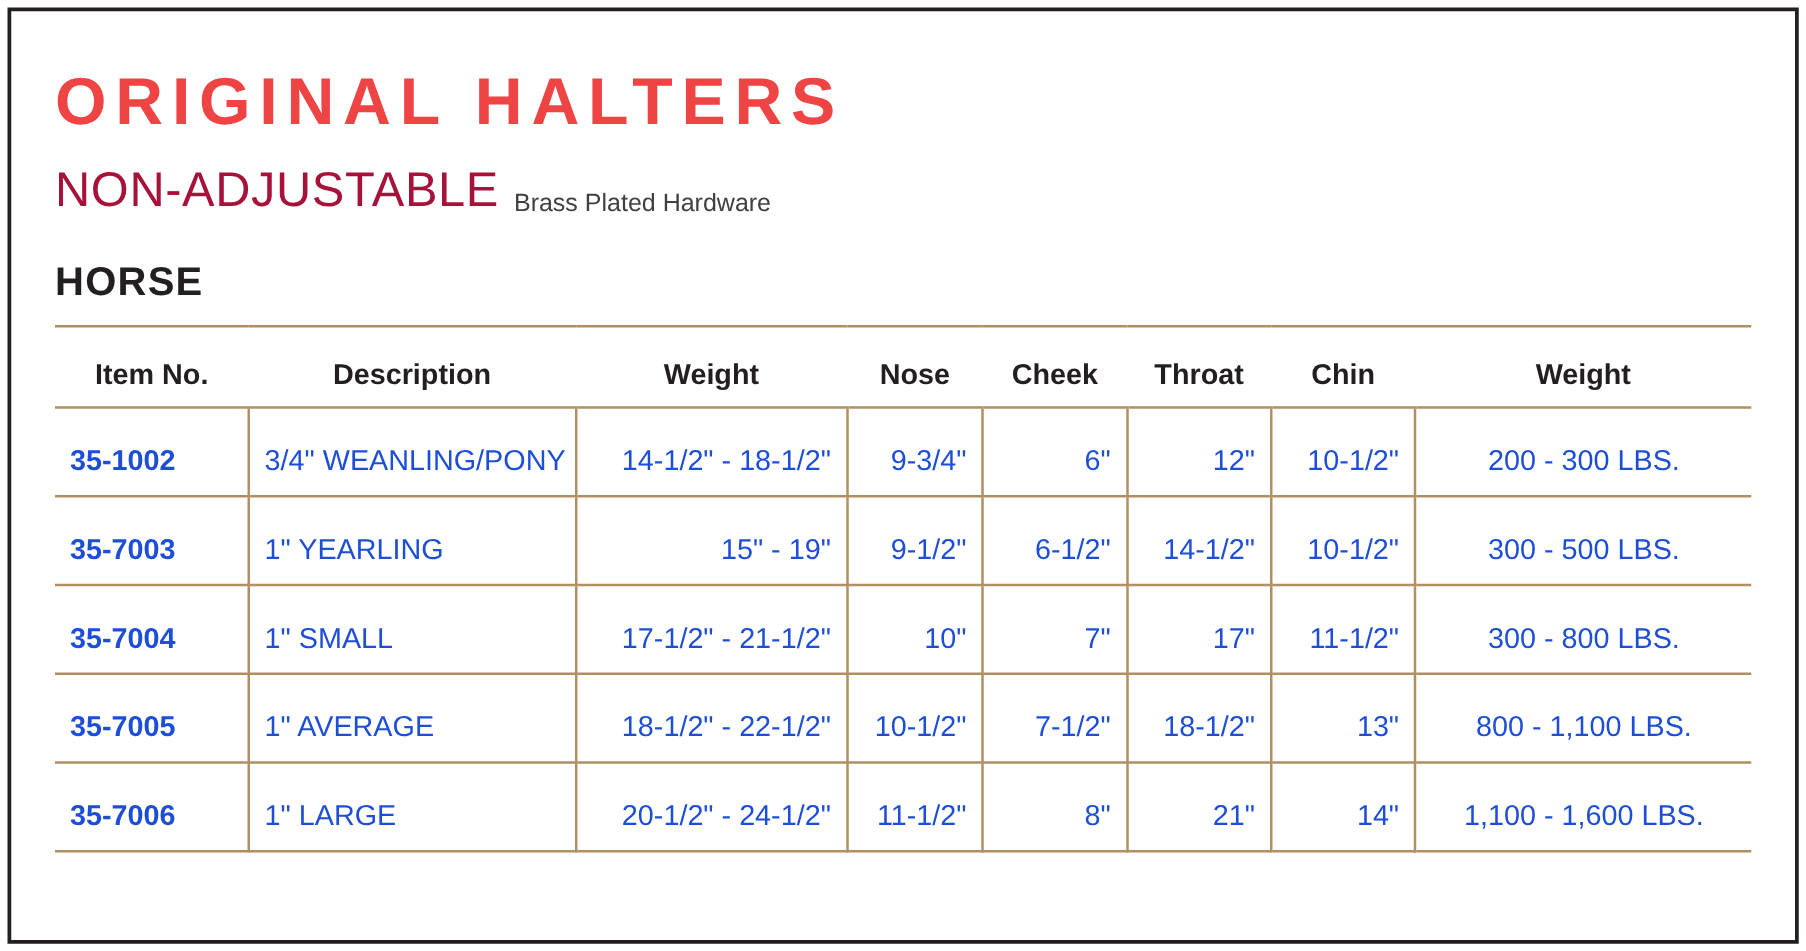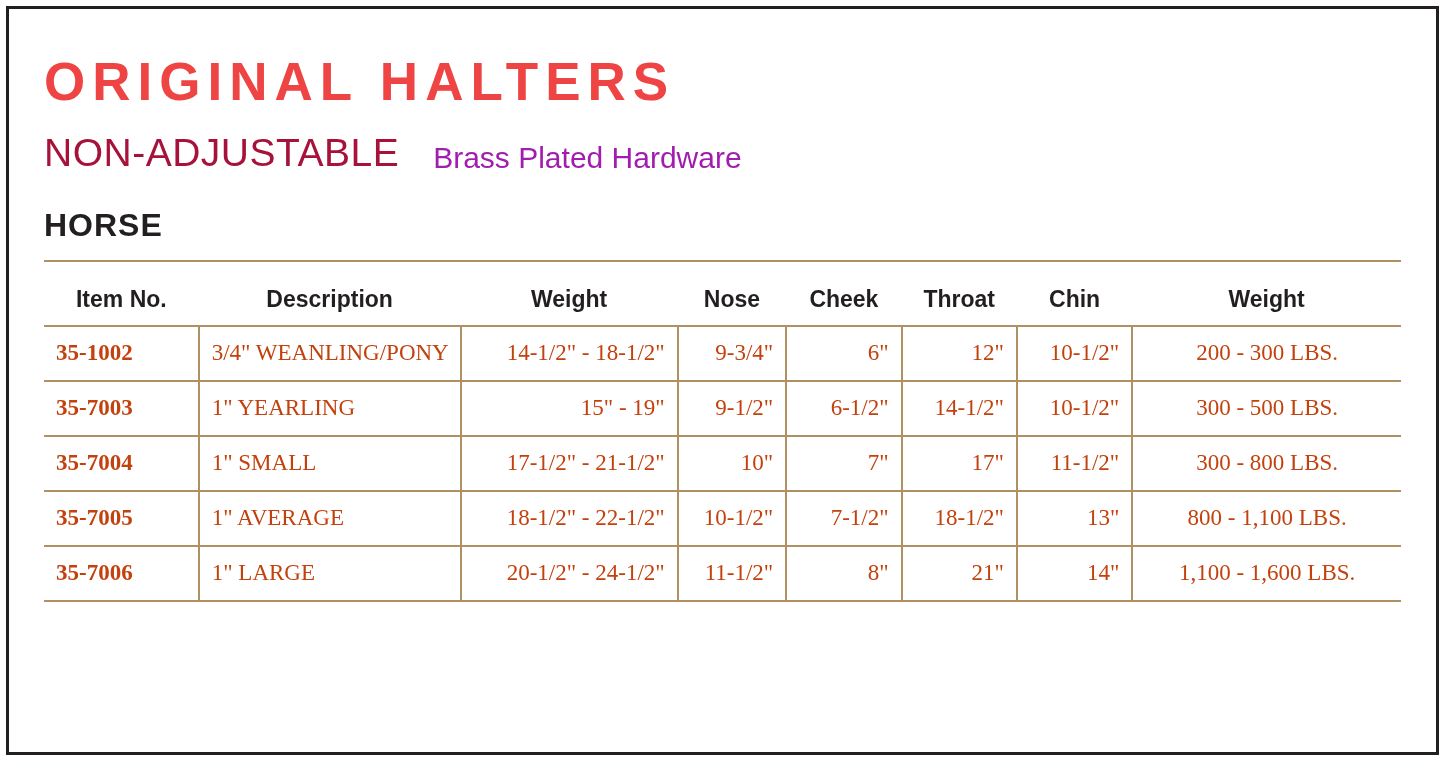--- a/index.html
+++ b/index.html
@@ -52,23 +52,23 @@
     margin-top: 18px;
   }
   .subtitle-red {
     font-size: 39px;
     color: #a6123a;
     letter-spacing: 0.5px;
     white-space: nowrap;
     font-weight: normal;
   }
   .subtitle-black {
-    font-size: 30px;
-    color: #a21caf;
-    margin-left: 34px;
+    font-size: 20px;
+    color: #404040;
+    margin-left: 12px;
     white-space: nowrap;
     font-weight: normal;
   }
   .section-title {
     font-size: 32px;
     font-weight: bold;
     color: #231f20;
     letter-spacing: 1px;
     margin-top: 32px;
   }
@@ -104,25 +104,24 @@
     font-weight: bold;
     color: #231f20;
     text-align: center;
     padding: 24px 6px 12px 6px;
     border-top: 2px solid #b08f62;
     border-bottom: 2px solid #b08f62;
     white-space: nowrap;
   }
   table.spec tbody td {
     font-size: 23px;
-    color: #c2410c;
-    padding: 13px 12px 14px 12px;
+    color: #1d4ed8;
+    padding: 28px 12px 14px 12px;
     border-bottom: 2px solid #b08f62;
     white-space: nowrap;
-    font-family: Liberation Serif, serif;
   }
   table.spec tbody tr:last-child td {
     border-bottom: 2px solid #b08f62;
   }
   td.item {
     color: #a6123a;
     font-weight: bold;
     font-size: 25px;
     text-align: left;
     padding-left: 22px;

